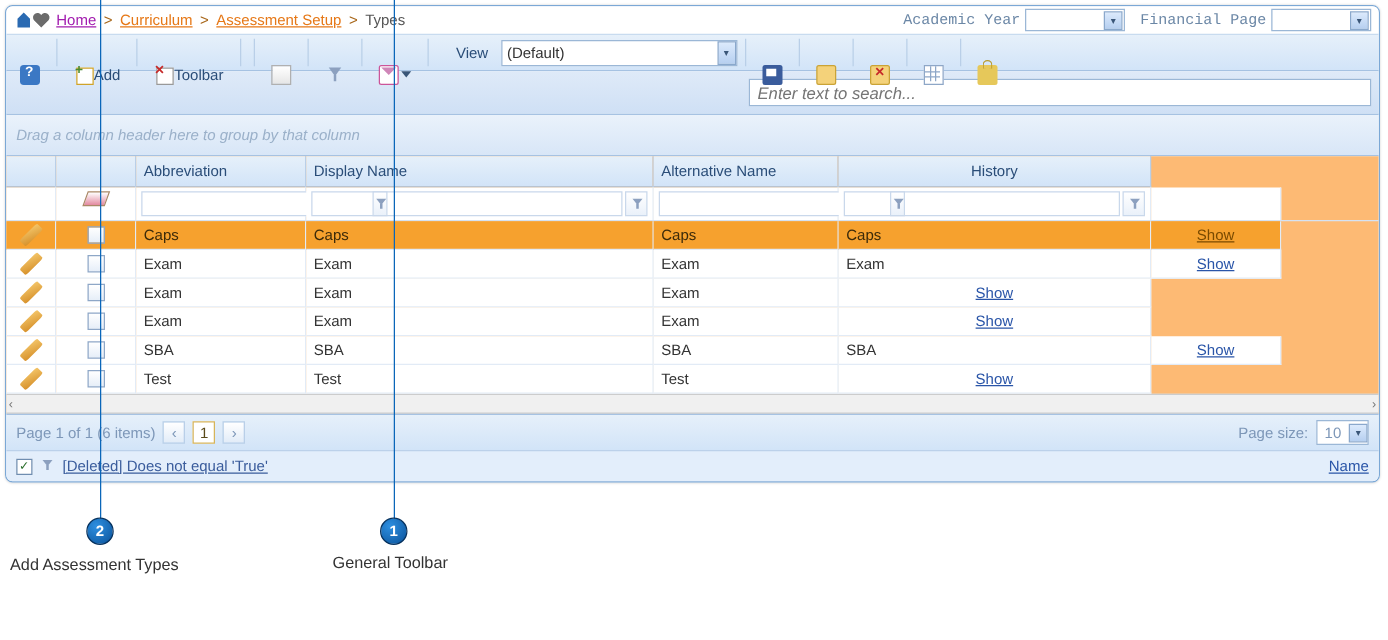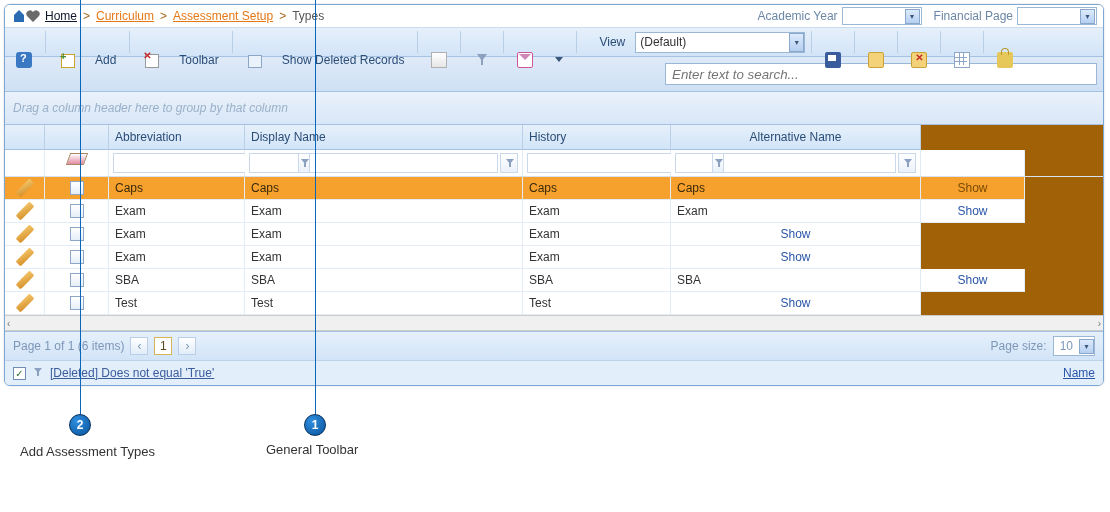--- a/index.html
+++ b/index.html
@@ -20,25 +20,25 @@
   }
   
   .topbar {
     display: flex;
     align-items: center;
     padding: 2px 6px;
     background: #fff;
     border-bottom: 1px solid #c8dbef;
   }
   .topbar .crumb-link { color: #e67817; text-decoration: underline; margin: 0 4px; }
-  .topbar .crumb-link.home { color: #0f172a; }
+  .topbar .crumb-link.home { color: #a21caf; }
   .topbar .sep { color: #a8671a; margin: 0 2px; }
   .topbar .final { color: #555; margin-left: 4px; }
   .topbar .spacer { flex: 1; }
-  .year-label { color: #6b87a6; margin-right: 4px; margin-left: 12px; }
+  .year-label { color: #6b87a6; margin-right: 4px; margin-left: 12px; font-family: Liberation Mono, monospace; }
   .year-select {
     display: inline-flex; align-items: center;
     width: 80px; height: 18px;
     border: 1px solid #9bb7d6; background: #fff;
     justify-content: flex-end; padding: 0 1px;
   }
   .dd-btn {
     width: 15px; height: 15px;
     background: linear-gradient(#dceafc,#b6cff0);
     border: 1px solid #8aa8cc;
@@ -52,21 +52,21 @@
     background: linear-gradient(#e6f0fa,#d2e4f8);
     border-bottom: 1px solid #a6c2e2;
     height: 29px;
     padding: 0 4px;
     gap: 2px;
   }
   .tbar-sep {
     width: 1px; height: 22px; background: #b9cfe8; margin: 0 4px;
   }
   .tbar-btn {
-    display: inline-flex; align-items: center; gap: 20px;
+    display: inline-flex; align-items: center; gap: 0;
     padding: 3px 6px;
     border: 1px solid transparent;
     border-radius: 3px;
     color: #2a4d78;
     cursor: pointer;
     margin-top: 36px;
   }
   .ico {
     width: 16px; height: 16px; display: inline-block; position: relative;
   }
@@ -93,49 +93,49 @@
   .ico-lock { background:#e6c85a; border-radius:2px; }
   .ico-lock::before { content:""; position:absolute; left:4px; top:-4px; width:6px; height:6px; border:1px solid #b89a2a; border-bottom:none; border-radius:4px 4px 0 0; }
   .ico-edit { background:linear-gradient(135deg,#f4c66a,#d6902a); border-radius:2px; transform:rotate(45deg) scale(0.5,1.4); }
   .ico-row-check { width:14px; height:14px; border:1px solid #8ea7c7; background:linear-gradient(#fff,#e6eef8); display:inline-block; }
   .ico-eraser { width:18px; height:12px; background:linear-gradient(#fff,#e38aa0); border:1px solid #a86; transform:skewX(-20deg); display:inline-block; }
   .ico-filtersm::before { content:""; position:absolute; left:2px; top:1px; width:0; height:0; border-left:4px solid transparent; border-right:4px solid transparent; border-top:5px solid #8ca0bf; }
   .ico-filtersm::after { content:""; position:absolute; left:5px; top:5px; width:2px; height:4px; background:#8ca0bf; }
   .view-label { color:#2a4d78; margin: 0 8px 0 16px; }
   .view-combo {
     display:inline-flex; align-items:center;
-    width: 170px; height: 21px;
+    width: 189px; height: 21px;
     border:1px solid #9bb7d6; background:#fff;
     padding-left:4px; color:#333;
     justify-content: space-between;
   }
   .view-combo .dd-btn { height:19px; }
   .dd-caret { margin-left:2px; width:7px; height:7px; border-left:4px solid transparent; border-right:4px solid transparent; border-top:5px solid #3a5678; display:inline-block; }
   
   .searchrow {
     background: linear-gradient(#dfeaf8,#cfe0f5);
     padding: 6px;
     display: flex;
     justify-content: flex-end;
     border-bottom: 1px solid #a6c2e2;
   }
   .searchbox {
-    width: 432px; height: 22px;
+    width: 498px; height: 22px;
     border:1px solid #9bb7d6; background:#fff;
     padding: 3px 6px; color:#9aa4af; font-style: italic;
   }
   
   .grouprow {
     background: linear-gradient(#eaf2fb,#d8e6f7);
     color:#9ab0c9; font-style: italic;
     padding: 9px 8px;
     border-bottom: 1px solid #a6c2e2;
   }
   
-  .grid-wrap { background:#a16207; }
+  .grid-wrap { background:#fdba74; }
   .grid-header-row, .grid-filter-row, .grid-row {
     display: grid;
     grid-template-columns: 40px 64px 136px 278px 148px 250px 104px;
   }
   .grid-header-row > div {
     background: linear-gradient(#e6f0fa,#d2e4f8);
     border-right: 1px solid #b9cfe8;
     border-bottom: 1px solid #a6c2e2;
     padding: 5px 6px;
     color:#2a4d78;
@@ -160,21 +160,21 @@
     border-bottom: 1px solid #e2ebf6;
     padding: 4px 6px;
     color:#333;
     background:#fff;
   }
   .grid-row.selected > div {
     background:#f6a12e; color:#3b2a0a;
   }
   .cmd-cell { display:flex; gap:4px; align-items:center; justify-content:center; }
   .cmd-cell .ico-edit { width:14px; height:14px; }
-  .link-show { color:#2a55a8; cursor:pointer; display:block; text-align:center; }
+  .link-show { color:#2a55a8; text-decoration:underline; cursor:pointer; display:block; text-align:center; }
   .grid-row.selected .link-show { color:#7a4a00; }
   
   .hscroll {
     background:#f0f0f0; border-top:1px solid #ccc; border-bottom:1px solid #ccc;
     height:16px; display:flex; justify-content:space-between; align-items:center; padding:0 2px;
   }
   .hscroll span { color:#777; font-size:10px; }
   
   .pager {
     background: linear-gradient(#e6f0fa,#d2e4f8);
@@ -254,24 +254,20 @@
     <span class="tbar-btn">
         <span class="ico ico-add"></span>
         <span>Add</span>
       </span>
     <span class="tbar-sep"></span>
     <span class="tbar-btn">
         <span class="ico ico-remove"></span>
         <span>Toolbar</span>
       </span>
     <span class="tbar-sep"></span>
-    <span class="tbar-btn">
-        <span class="ico ico-showdel"></span>
-        <span>Show Deleted Records</span>
-      </span>
     <span class="tbar-sep"></span>
     <span class="tbar-btn">
         <span class="ico ico-cards"></span>
       </span>
     <span class="tbar-sep"></span>
     <span class="tbar-btn">
         <span class="ico ico-funnel"></span>
       </span>
     <span class="tbar-sep"></span>
     <span class="tbar-btn">
@@ -311,22 +307,22 @@
   </div>
 
   <div class="grouprow">Drag a column header here to group by that column</div>
 
   <div class="grid-wrap">
     <div class="grid-header-row">
       <div></div>
       <div></div>
       <div>Abbreviation</div>
       <div>Display Name</div>
+      <div>Alternative Name</div>
       <div>History</div>
-      <div>Alternative Name</div>
     </div>
     <div class="grid-filter-row">
       <div style="text-align:center;"></div>
       <div style="text-align:center;"><span class="ico-eraser"></span></div>
       <div class="filter-cell">
           <input class="filter-input" style="">
           <span class="filter-btn">
             <span class="ico ico-filtersm" style="width:10px;height:10px;"></span>
           </span>
         </div>
@@ -466,15 +462,15 @@
     <a class="clear">Name</a>
   </div>
 
 </div>
 
 <div class="annotations">
   <div class="callout-line" style="left:80px; top:-395px; height:420px;"></div>
   <div class="callout-line" style="left:315px; top:-395px; height:420px;"></div>
   <div class="callout-num" style="left:69px; top:24px;">2</div>
   <div class="callout-num" style="left:304px; top:24px;">1</div>
-  <div class="callout-label" style="left:20px; top:54px;">Add Assessment Types</div>
+  <div class="callout-label" style="left:8px; top:54px;">Add Assessment Types</div>
   <div class="callout-label" style="left:266px; top:52px;">General Toolbar</div>
 </div>
 
 </body></html>

